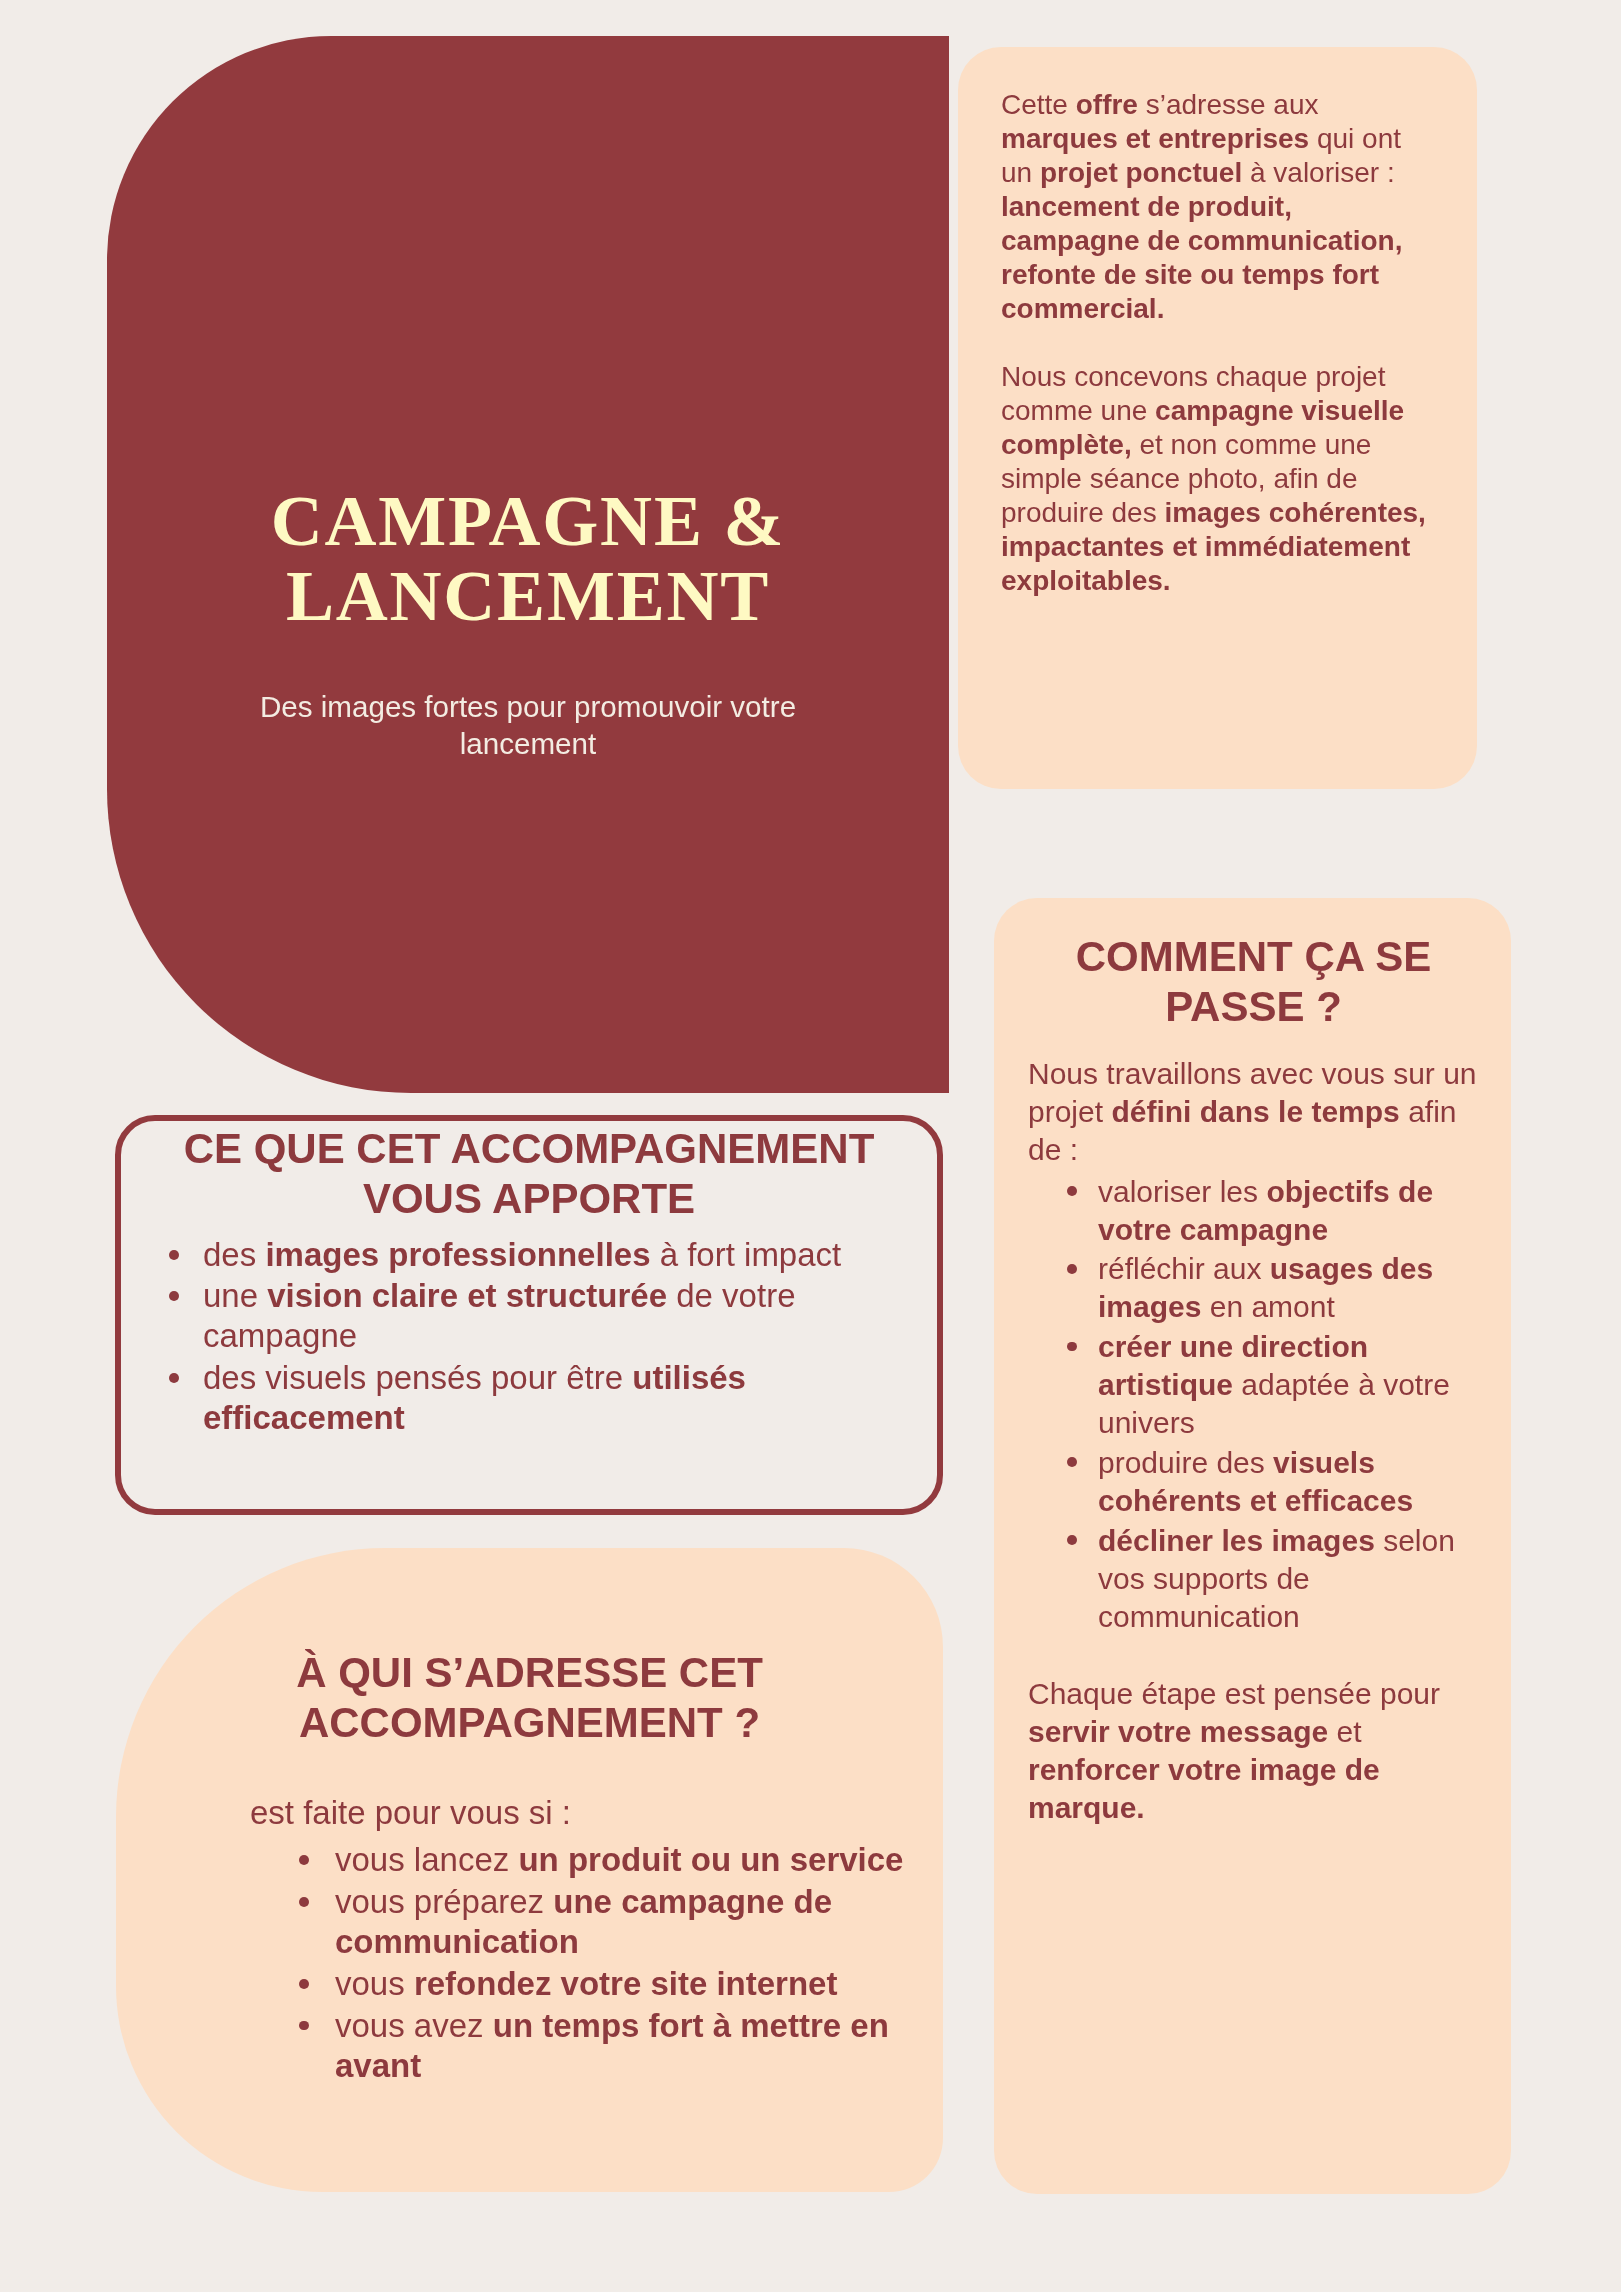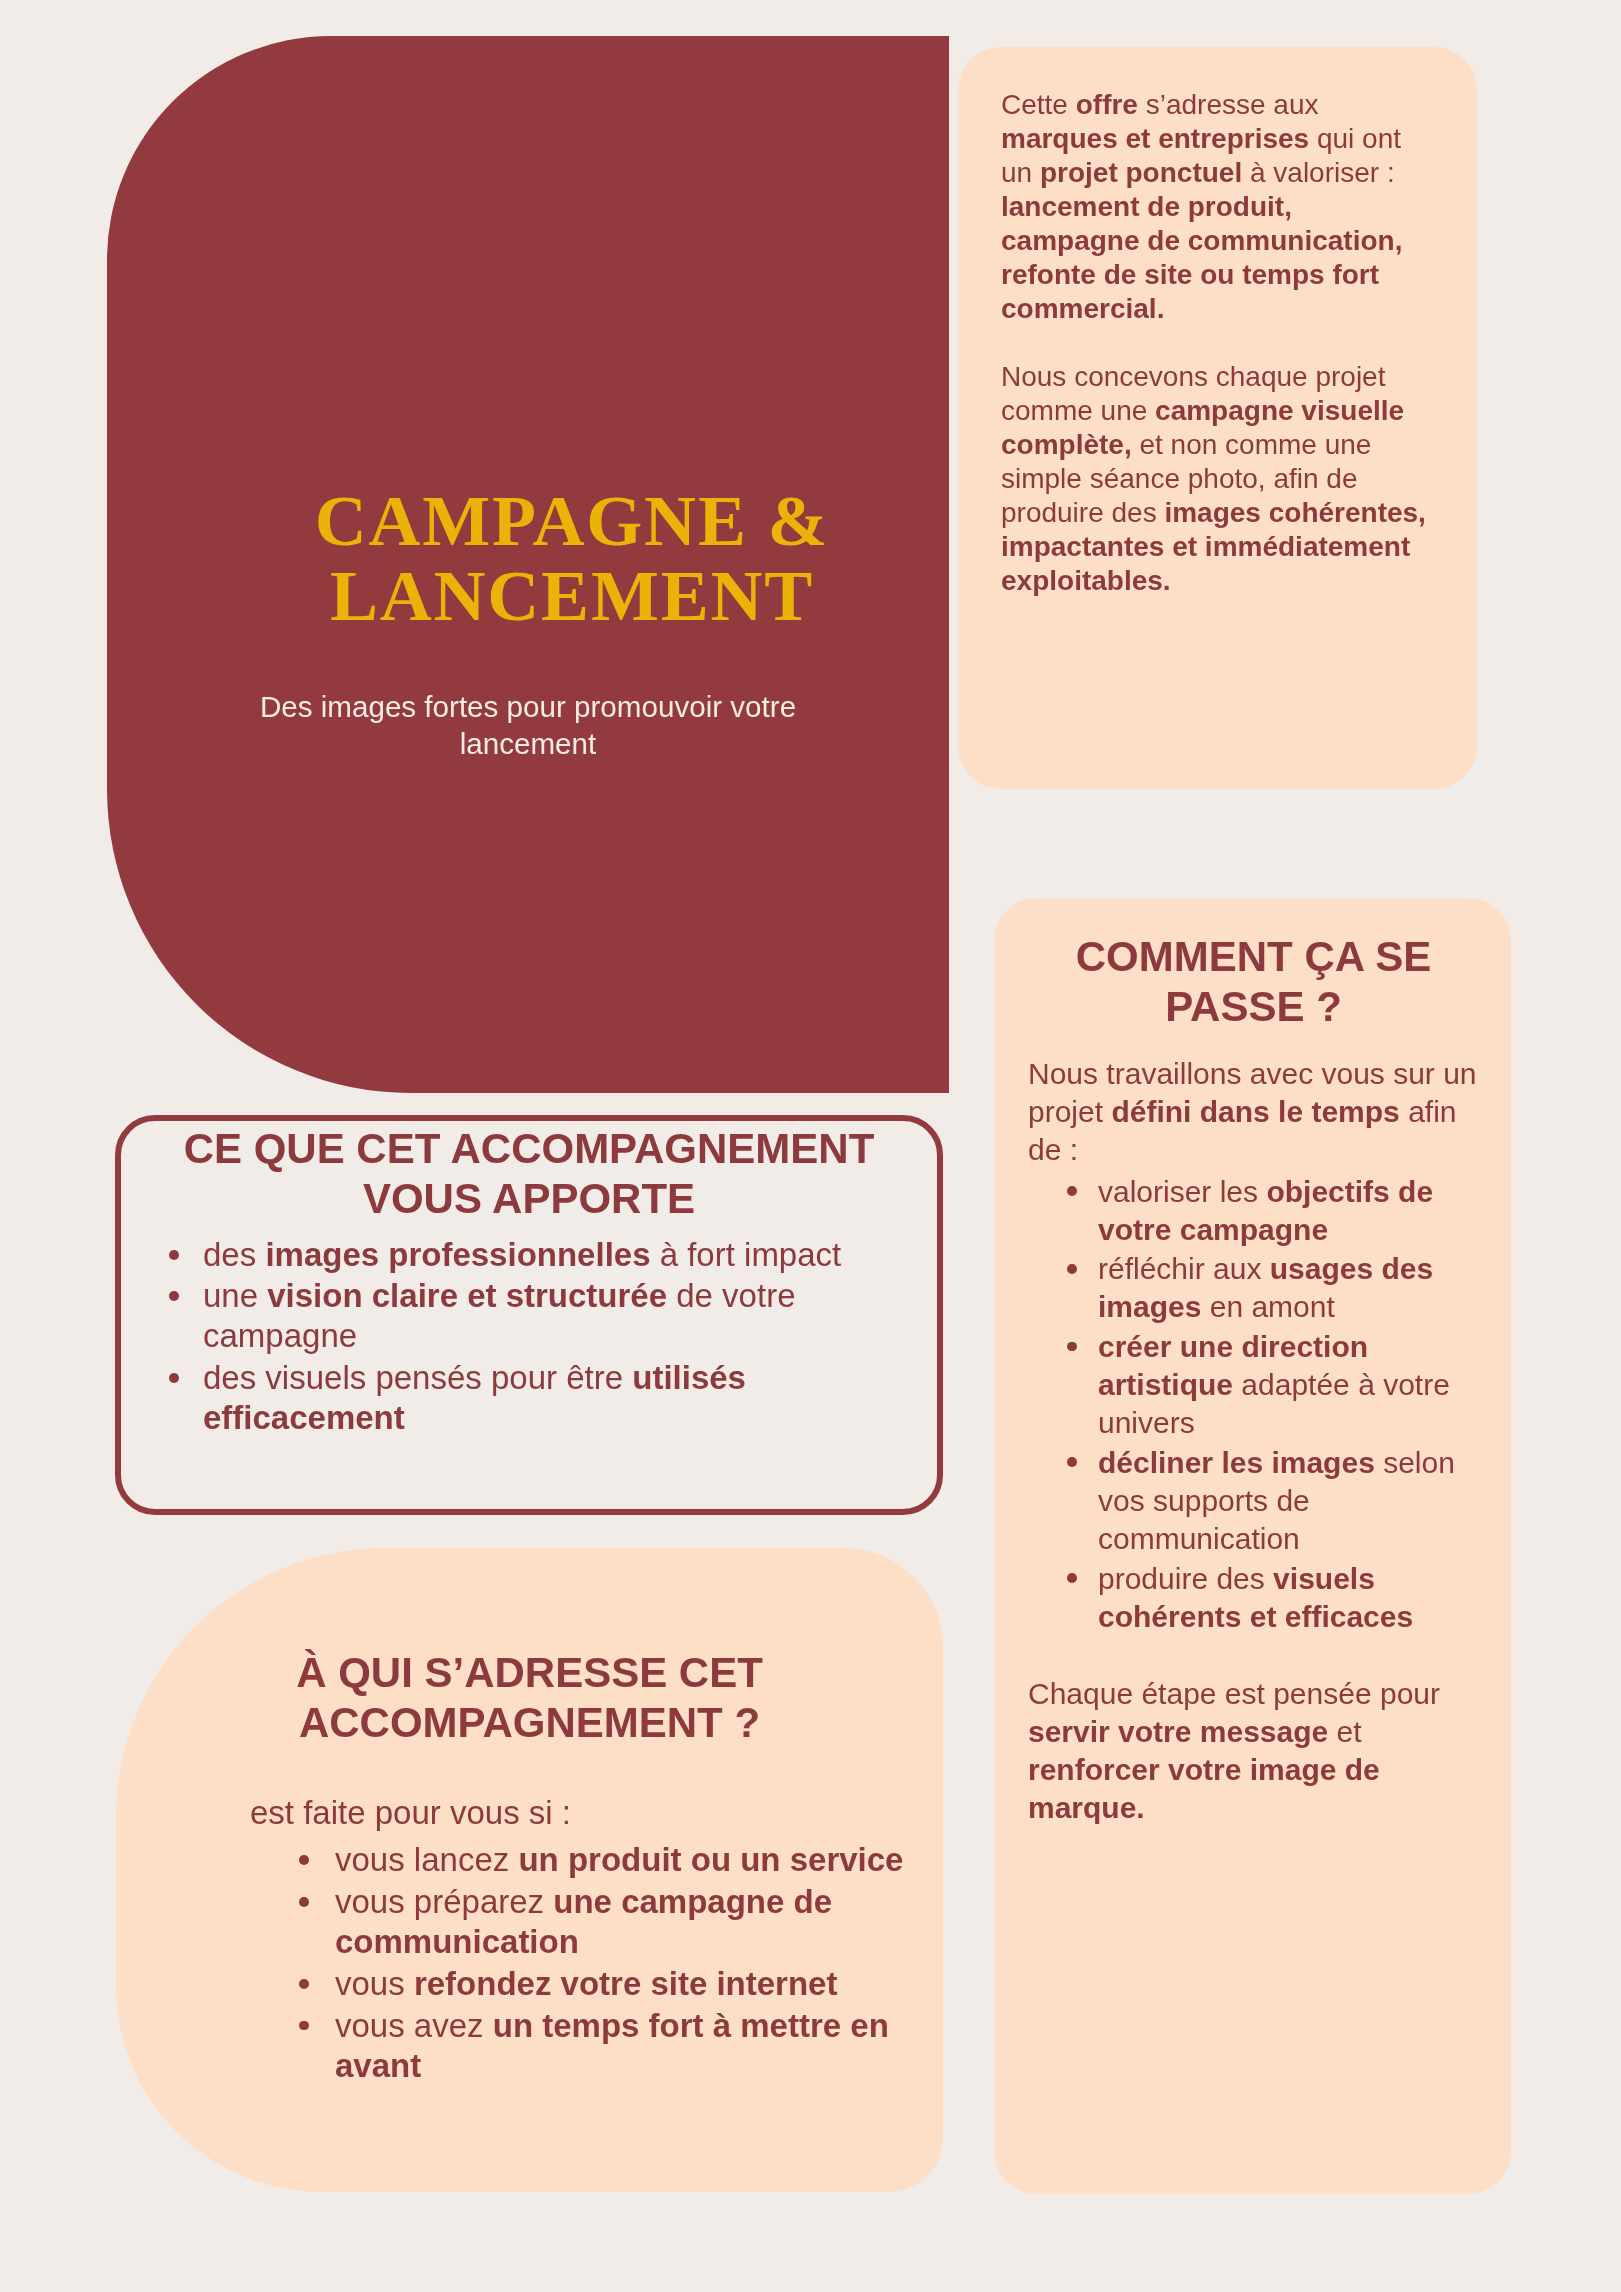--- a/index.html
+++ b/index.html
@@ -11,23 +11,23 @@
   strong{font-weight:700;}
   p{margin:0;}
 
   
   .hero{
     position:absolute;left:107px;top:36px;width:842px;height:1057px;
     background:#923a3e;border-radius:224px 0 0 304px;
   }
   .hero-title{
     position:absolute;top:448px;left:0;width:100%;
-    text-align:center;color:#eab308;
+    text-align:center;color:#fef9c3;
     font-family:"Liberation Serif","DejaVu Serif",serif;
-    font-weight:700;font-size:72px;line-height:75px;letter-spacing:1.8px;margin-left:44px;
+    font-weight:700;font-size:72px;line-height:75px;letter-spacing:1.8px;
   }
   .hero-subtitle{
     position:absolute;top:652px;left:50%;transform:translateX(-50%);
     width:609px;text-align:center;color:#f3ece2;
     font-size:29.6px;line-height:37px;font-weight:400;
   }
 
   
   .peach{background:#fcdfc6;color:#8d3a3e;box-sizing:border-box;position:absolute;}
 
@@ -161,24 +161,24 @@
       <li>
         <span class="dot"></span>
         <span><span>réfléchir aux </span><strong>usages des images</strong><span> en amont</span></span>
       </li>
       <li>
         <span class="dot"></span>
         <span><strong>créer une direction artistique</strong><span> adaptée à votre univers</span></span>
       </li>
       <li>
         <span class="dot"></span>
-        <span><strong>décliner les images</strong><span> selon vos supports de communication</span></span>
+        <span><span>produire des </span><strong>visuels cohérents et efficaces</strong></span>
       </li>
       <li>
         <span class="dot"></span>
-        <span><span>produire des </span><strong>visuels cohérents et efficaces</strong></span>
+        <span><strong>décliner les images</strong><span> selon vos supports de communication</span></span>
       </li>
     </ul>
     <p class="process-outro"><span>Chaque étape est pensée pour </span><strong>servir votre message</strong><span> et </span><strong>renforcer votre image de marque.</strong></p>
   </div>
 
 </div>
 
 
 </body></html>

